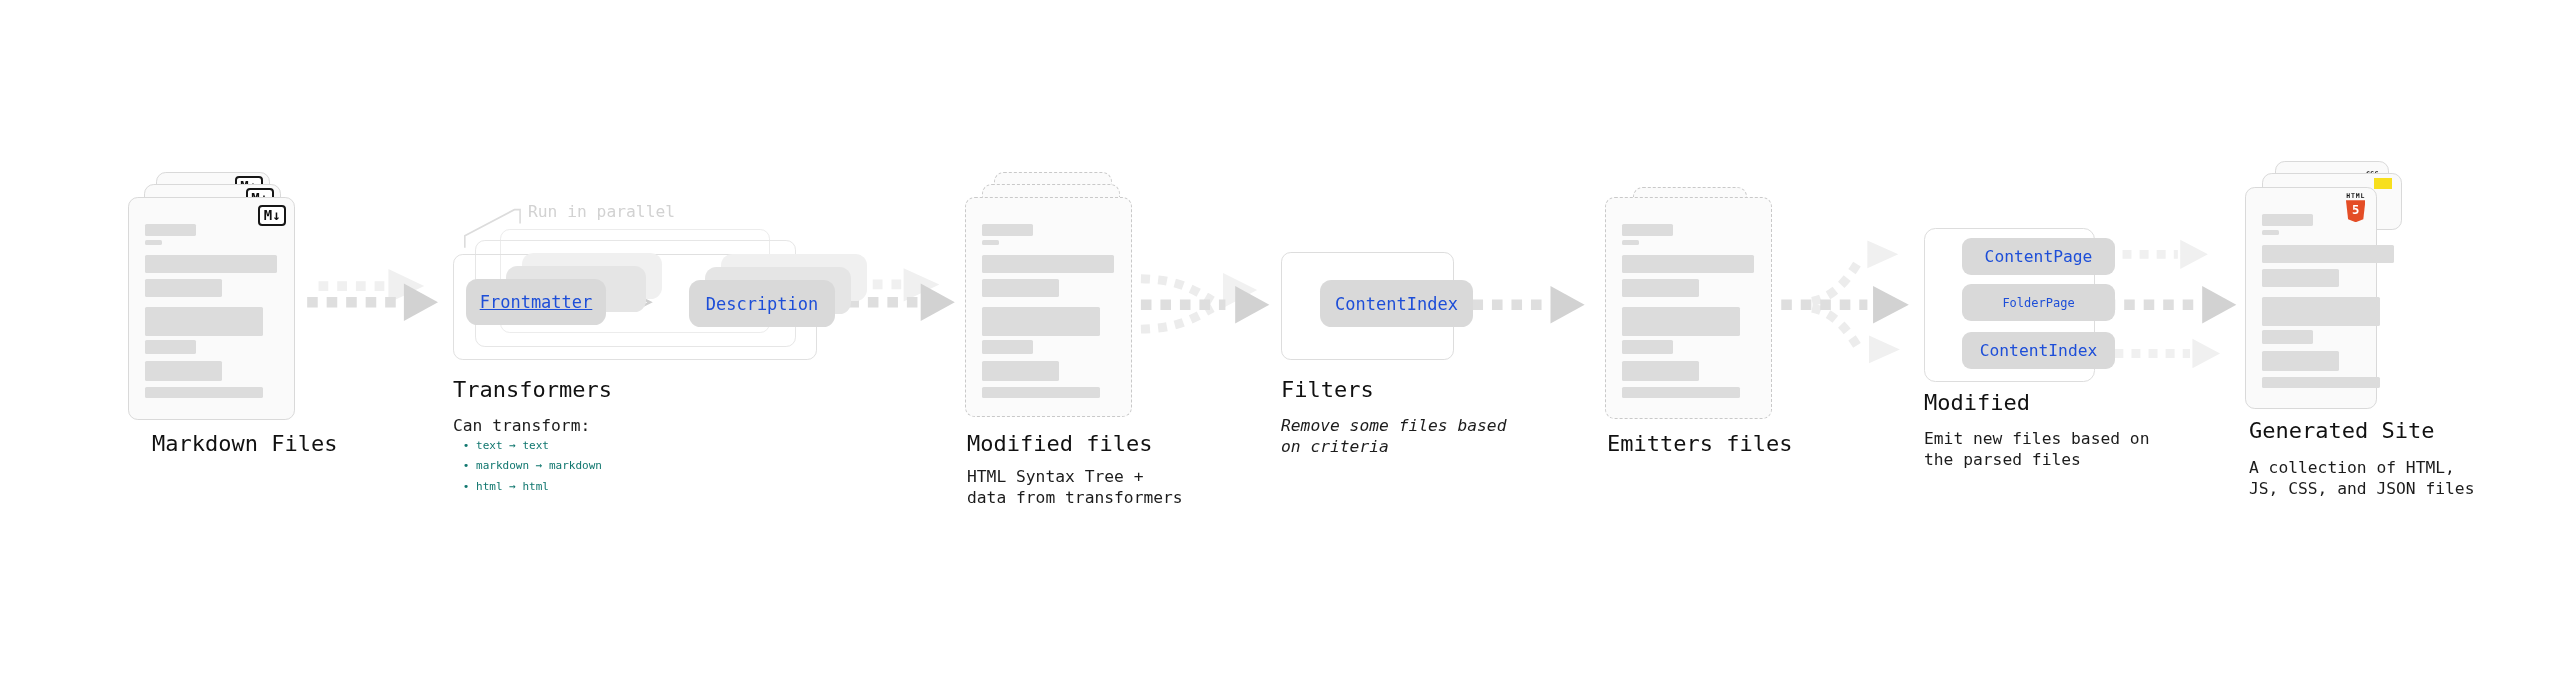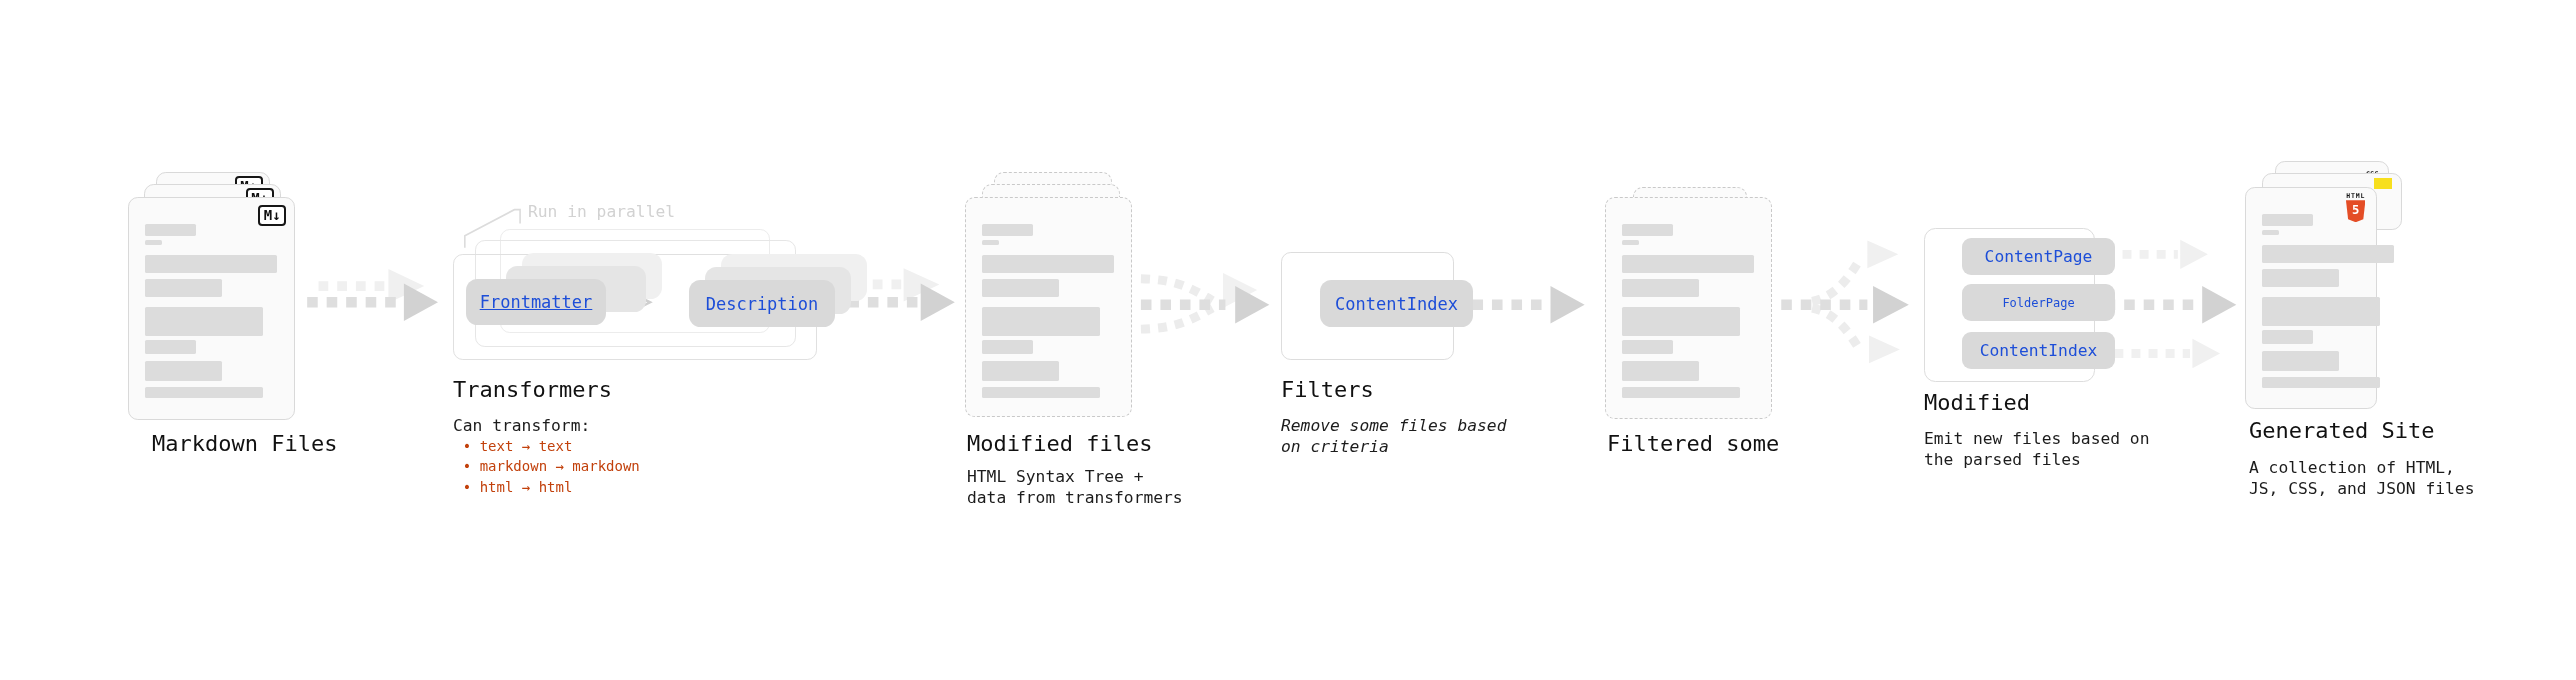--- a/index.html
+++ b/index.html
@@ -27,21 +27,21 @@
       color:#fff;font-size:12.2px;font-weight:bold;line-height:20.3px;text-align:center;}
 
   
   .obox{position:absolute;border:1.6px solid #e0e0e0;border-radius:9.8px;box-sizing:border-box;background:transparent;}
   .pill{position:absolute;border-radius:11.4px;box-sizing:border-box;display:flex;align-items:center;justify-content:center;
         font-size:17px;color:#1d4ed8;margin-left:28px;}
 
   
   .node-label{position:absolute;font-size:22px;line-height:24.4px;color:#111;white-space:nowrap;}
   .node-desc{position:absolute;font-size:16.3px;line-height:21px;color:#1c1c1c;white-space:pre-line;}
-  .bullets{position:absolute;font-size:14px;line-height:20.3px;color:#c2410c;}
+  .bullets{position:absolute;font-size:11px;line-height:20.3px;color:#0f766e;}
   .bullets div{padding-left:9.8px;white-space:nowrap;}
   .annotation{position:absolute;font-size:16.3px;color:#d2d2d2;white-space:nowrap;}
 </style>
 </head>
 <body>
 
 <div class="canvas">
 
   <svg class="arrows" width="2576" height="681" viewBox="0 0 3170 838">
 
@@ -178,21 +178,21 @@
     <div class="fcard dashed ph-lines" style="left:1605px;top:197px;width:167px;height:222px;">
         <div class="ph" style="top: 26px; width: 51px; height: 12.2px;"></div>
         <div class="ph" style="top: 42px; width: 17px; height: 4.9px;"></div>
         <div class="ph" style="top: 57px; width: 132px; height: 18px;"></div>
         <div class="ph" style="top: 81px; width: 77px; height: 18px;"></div>
         <div class="ph" style="top: 109px; width: 118px; height: 29px;"></div>
         <div class="ph" style="top: 142px; width: 51px; height: 14px;"></div>
         <div class="ph" style="top: 163px; width: 77px; height: 19.5px;"></div>
         <div class="ph" style="top: 189px; width: 118px; height: 10.6px;"></div>
       </div>
-    <div class="node-label" style="left:1607px;top:432px;">Filtered some</div>
+    <div class="node-label" style="left:1607px;top:432px;">Emitters files</div>
   </div>
 
   <div>
     <div class="obox" style="left:1924px;top:228px;width:171px;height:154px;border-color:#dddddd;border-radius:11.4px;"></div>
     <div class="pill" style="left:1934px;top:238px;width:153px;height:37px;background:#d9d9d9;border-radius:9px;font-size:16.3px;">ContentPage</div>
     <div class="pill" style="left:1934px;top:284px;width:153px;height:37px;background:#d9d9d9;border-radius:9px;font-size:12px;">FolderPage</div>
     <div class="pill" style="left:1934px;top:332px;width:153px;height:37px;background:#d9d9d9;border-radius:9px;font-size:16.3px;">ContentIndex</div>
     <div class="node-label" style="left:1924px;top:391px;">Modified</div>
     <div class="node-desc" style="left:1924px;top:428px;">Emit new files based on
 the parsed files</div>

